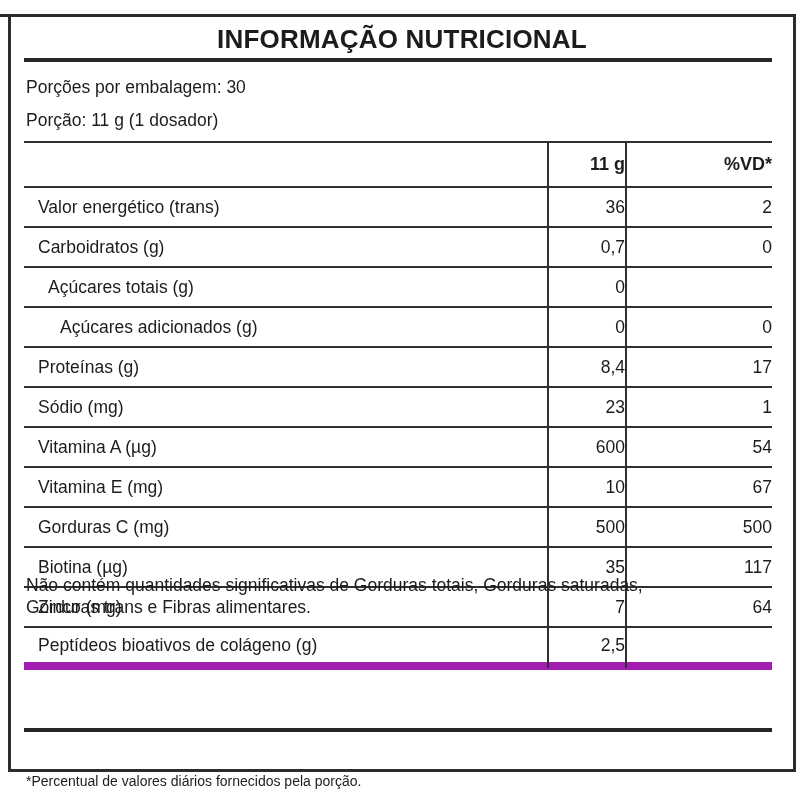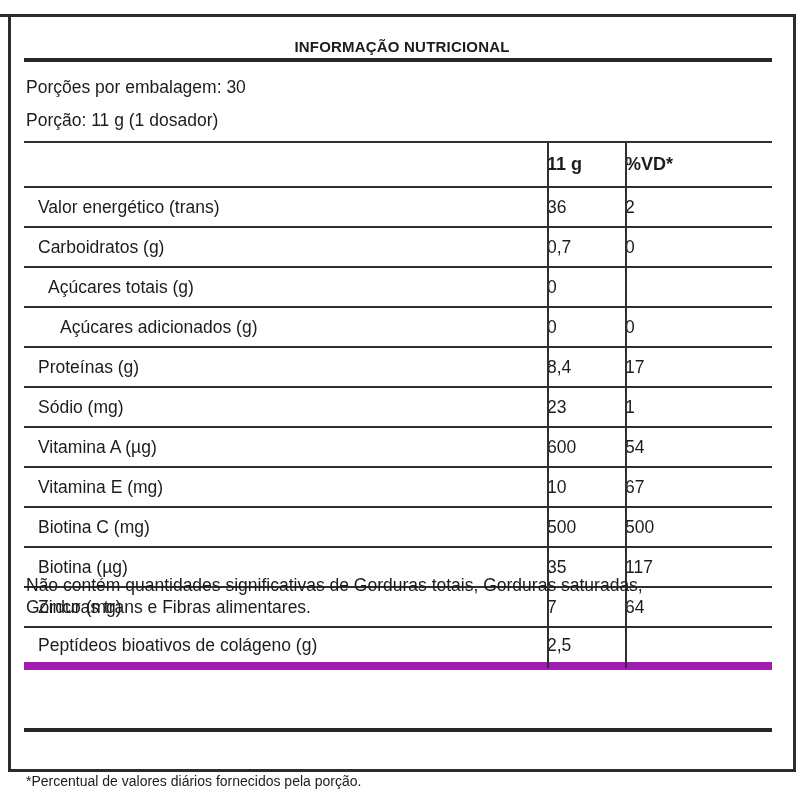--- a/index.html
+++ b/index.html
@@ -8,42 +8,42 @@
     font-family:"Liberation Sans","DejaVu Sans",sans-serif;
     color:#1c1c1c;overflow:hidden;
   }
   .top-edge{position:absolute;left:0;top:14px;width:796px;height:3px;background:#2c2c2c;}
   .frame{
     position:absolute;left:8px;top:14px;width:788px;height:758px;
     border:3px solid #2c2c2c;box-sizing:border-box;
   }
   .frame-inner{position:relative;width:100%;height:100%;}
   .title{
-    position:absolute;top:16px;left:0;width:100%;
-    text-align:center;font-size:15px;font-weight:700;letter-spacing:.2px;line-height:27px;
+    position:absolute;top:9px;left:0;width:100%;
+    text-align:center;font-size:26px;font-weight:700;letter-spacing:.2px;line-height:27px;
   }
   .title-rule{position:absolute;top:41px;left:13px;width:748px;height:4px;background:#272727;}
   .serving-line{position:absolute;left:15px;font-size:17.5px;line-height:20px;}
   .serving-1{top:60px;}
   .serving-2{top:93px;}
   .grid{
     position:absolute;top:124px;left:13px;width:748px;
     border-top:2px solid #2f2f2f;
   }
   .row{
     display:grid;grid-template-columns:523px 78px auto;
     align-items:center;box-sizing:border-box;
     height:40px;border-bottom:2px solid #2f2f2f;font-size:17.5px;
   }
   .row.header{height:45px;font-weight:700;font-size:18px;}
   .row.last{height:42px;border-bottom:8px solid #a21caf;}
   .cell-label{padding-left:14px;}
   .indent-1 .cell-label{padding-left:24px;}
   .indent-2 .cell-label{padding-left:36px;}
-  .cell-amount,.cell-vd{text-align:left;}
+  .cell-amount,.cell-vd{text-align:right;}
   .vline{position:absolute;top:124px;width:2px;height:527px;background:#2f2f2f;}
   .vline-1{left:536px;}
   .vline-2{left:614px;}
   .note{
     position:absolute;top:557px;left:15px;width:650px;
     font-size:17.5px;line-height:22px;
   }
   .foot-rule{position:absolute;top:711px;left:13px;width:748px;height:4px;background:#262626;}
   .footnote{position:absolute;top:756px;left:15px;font-size:14px;line-height:17px;}
 </style>
@@ -112,21 +112,21 @@
           <div class="cell-vd">54</div>
         </div>
 
         <div class="row">
           <div class="cell-label">Vitamina E (mg)</div>
           <div class="cell-amount">10</div>
           <div class="cell-vd">67</div>
         </div>
 
         <div class="row">
-          <div class="cell-label">Biotina C (mg)</div>
+          <div class="cell-label">Gorduras C (mg)</div>
           <div class="cell-amount">500</div>
           <div class="cell-vd">500</div>
         </div>
 
         <div class="row">
           <div class="cell-label">Biotina (µg)</div>
           <div class="cell-amount">35</div>
           <div class="cell-vd">117</div>
         </div>
 

